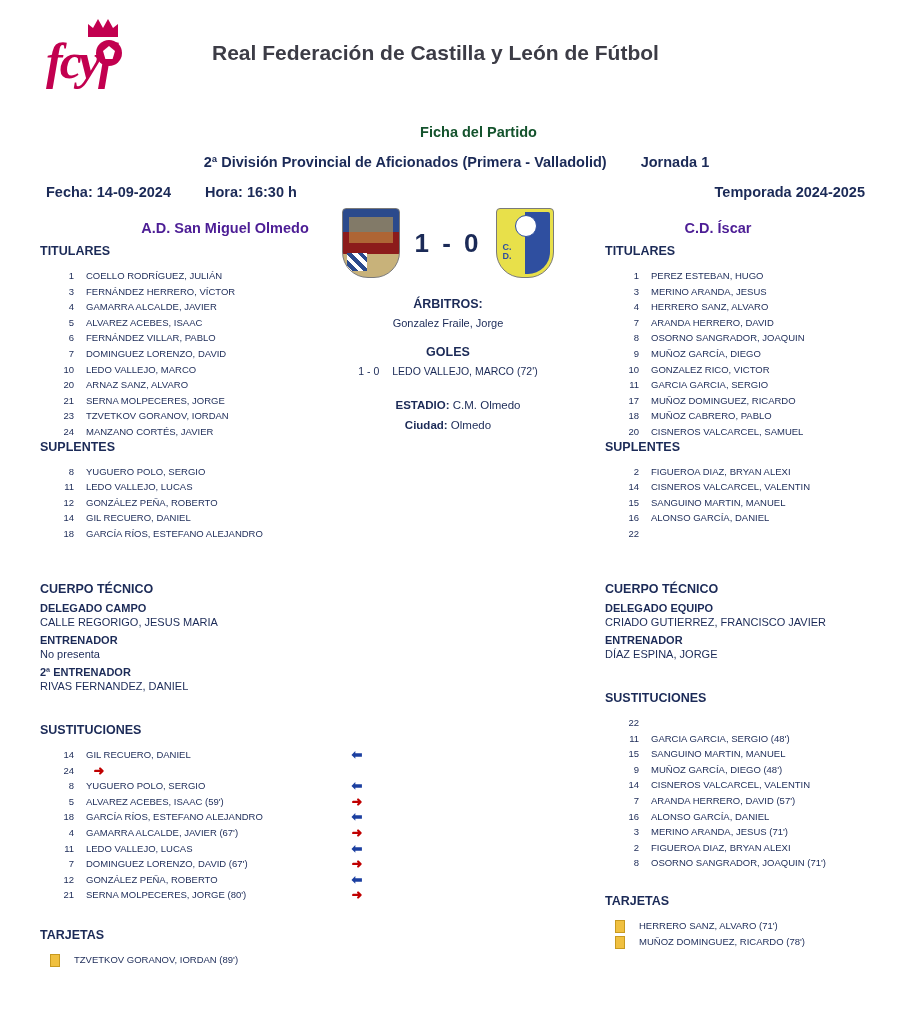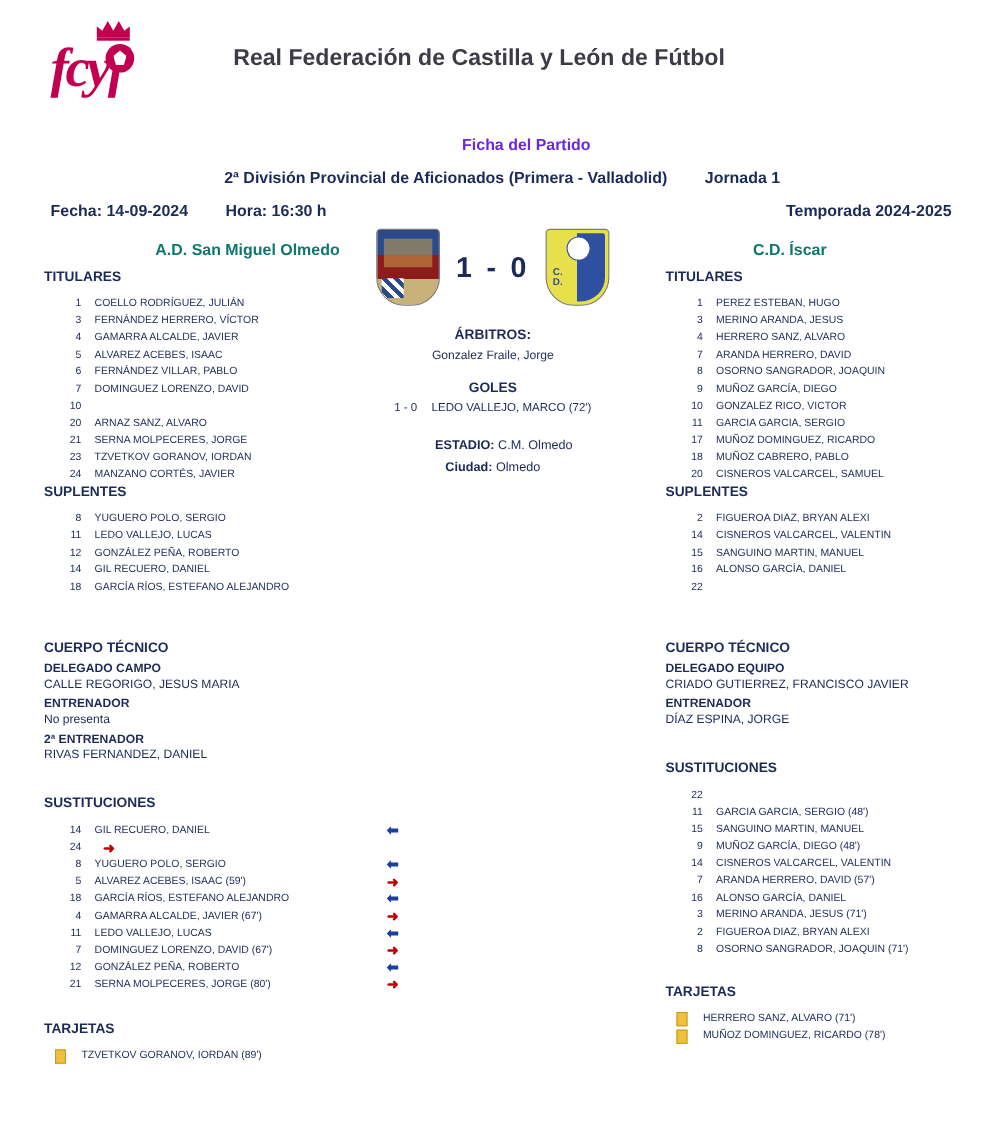--- a/index.html
+++ b/index.html
@@ -70,21 +70,21 @@
     font-weight: bold;
     color: #3c3c46;
     margin-left: 62px;
   }
 
   
   .doc-title {
     text-align: center;
     font-size: 14.5px;
     font-weight: bold;
-    color: #6d28d9;
+    color: #14532d;
     margin-top: 22px;
     margin-left: 44px;
   }
   .competition {
     text-align: center;
     font-size: 14.5px;
     font-weight: bold;
     color: #1b2a57;
     margin-top: 14px;
   }
@@ -113,21 +113,21 @@
 
   .teams-row {
     position: relative;
     margin-top: 16px;
     height: 22px;
   }
   .team-name {
     position: absolute;
     font-size: 14.5px;
     font-weight: bold;
-    color: #0f766e;
+    color: #4c1d95;
   }
   .team-home { left: 0; width: 450px; text-align: center; }
   .team-away { right: 0; width: 390px; text-align: center; }
 
   
   .center {
     position: absolute;
     left: 328px;
     top: 205px;
     width: 240px;
@@ -404,20 +404,21 @@
       <div class="player-row">
         <span class="num">6</span>
         <span class="nm">FERNÁNDEZ VILLAR, PABLO</span>
       </div>
       <div class="player-row">
         <span class="num">7</span>
         <span class="nm">DOMINGUEZ LORENZO, DAVID</span>
       </div>
       <div class="player-row">
         <span class="num">10</span>
+        <span class="nm">LEDO VALLEJO, MARCO</span>
       </div>
       <div class="player-row">
         <span class="num">20</span>
         <span class="nm">ARNAZ SANZ, ALVARO</span>
       </div>
       <div class="player-row">
         <span class="num">21</span>
         <span class="nm">SERNA MOLPECERES, JORGE</span>
       </div>
       <div class="player-row">

